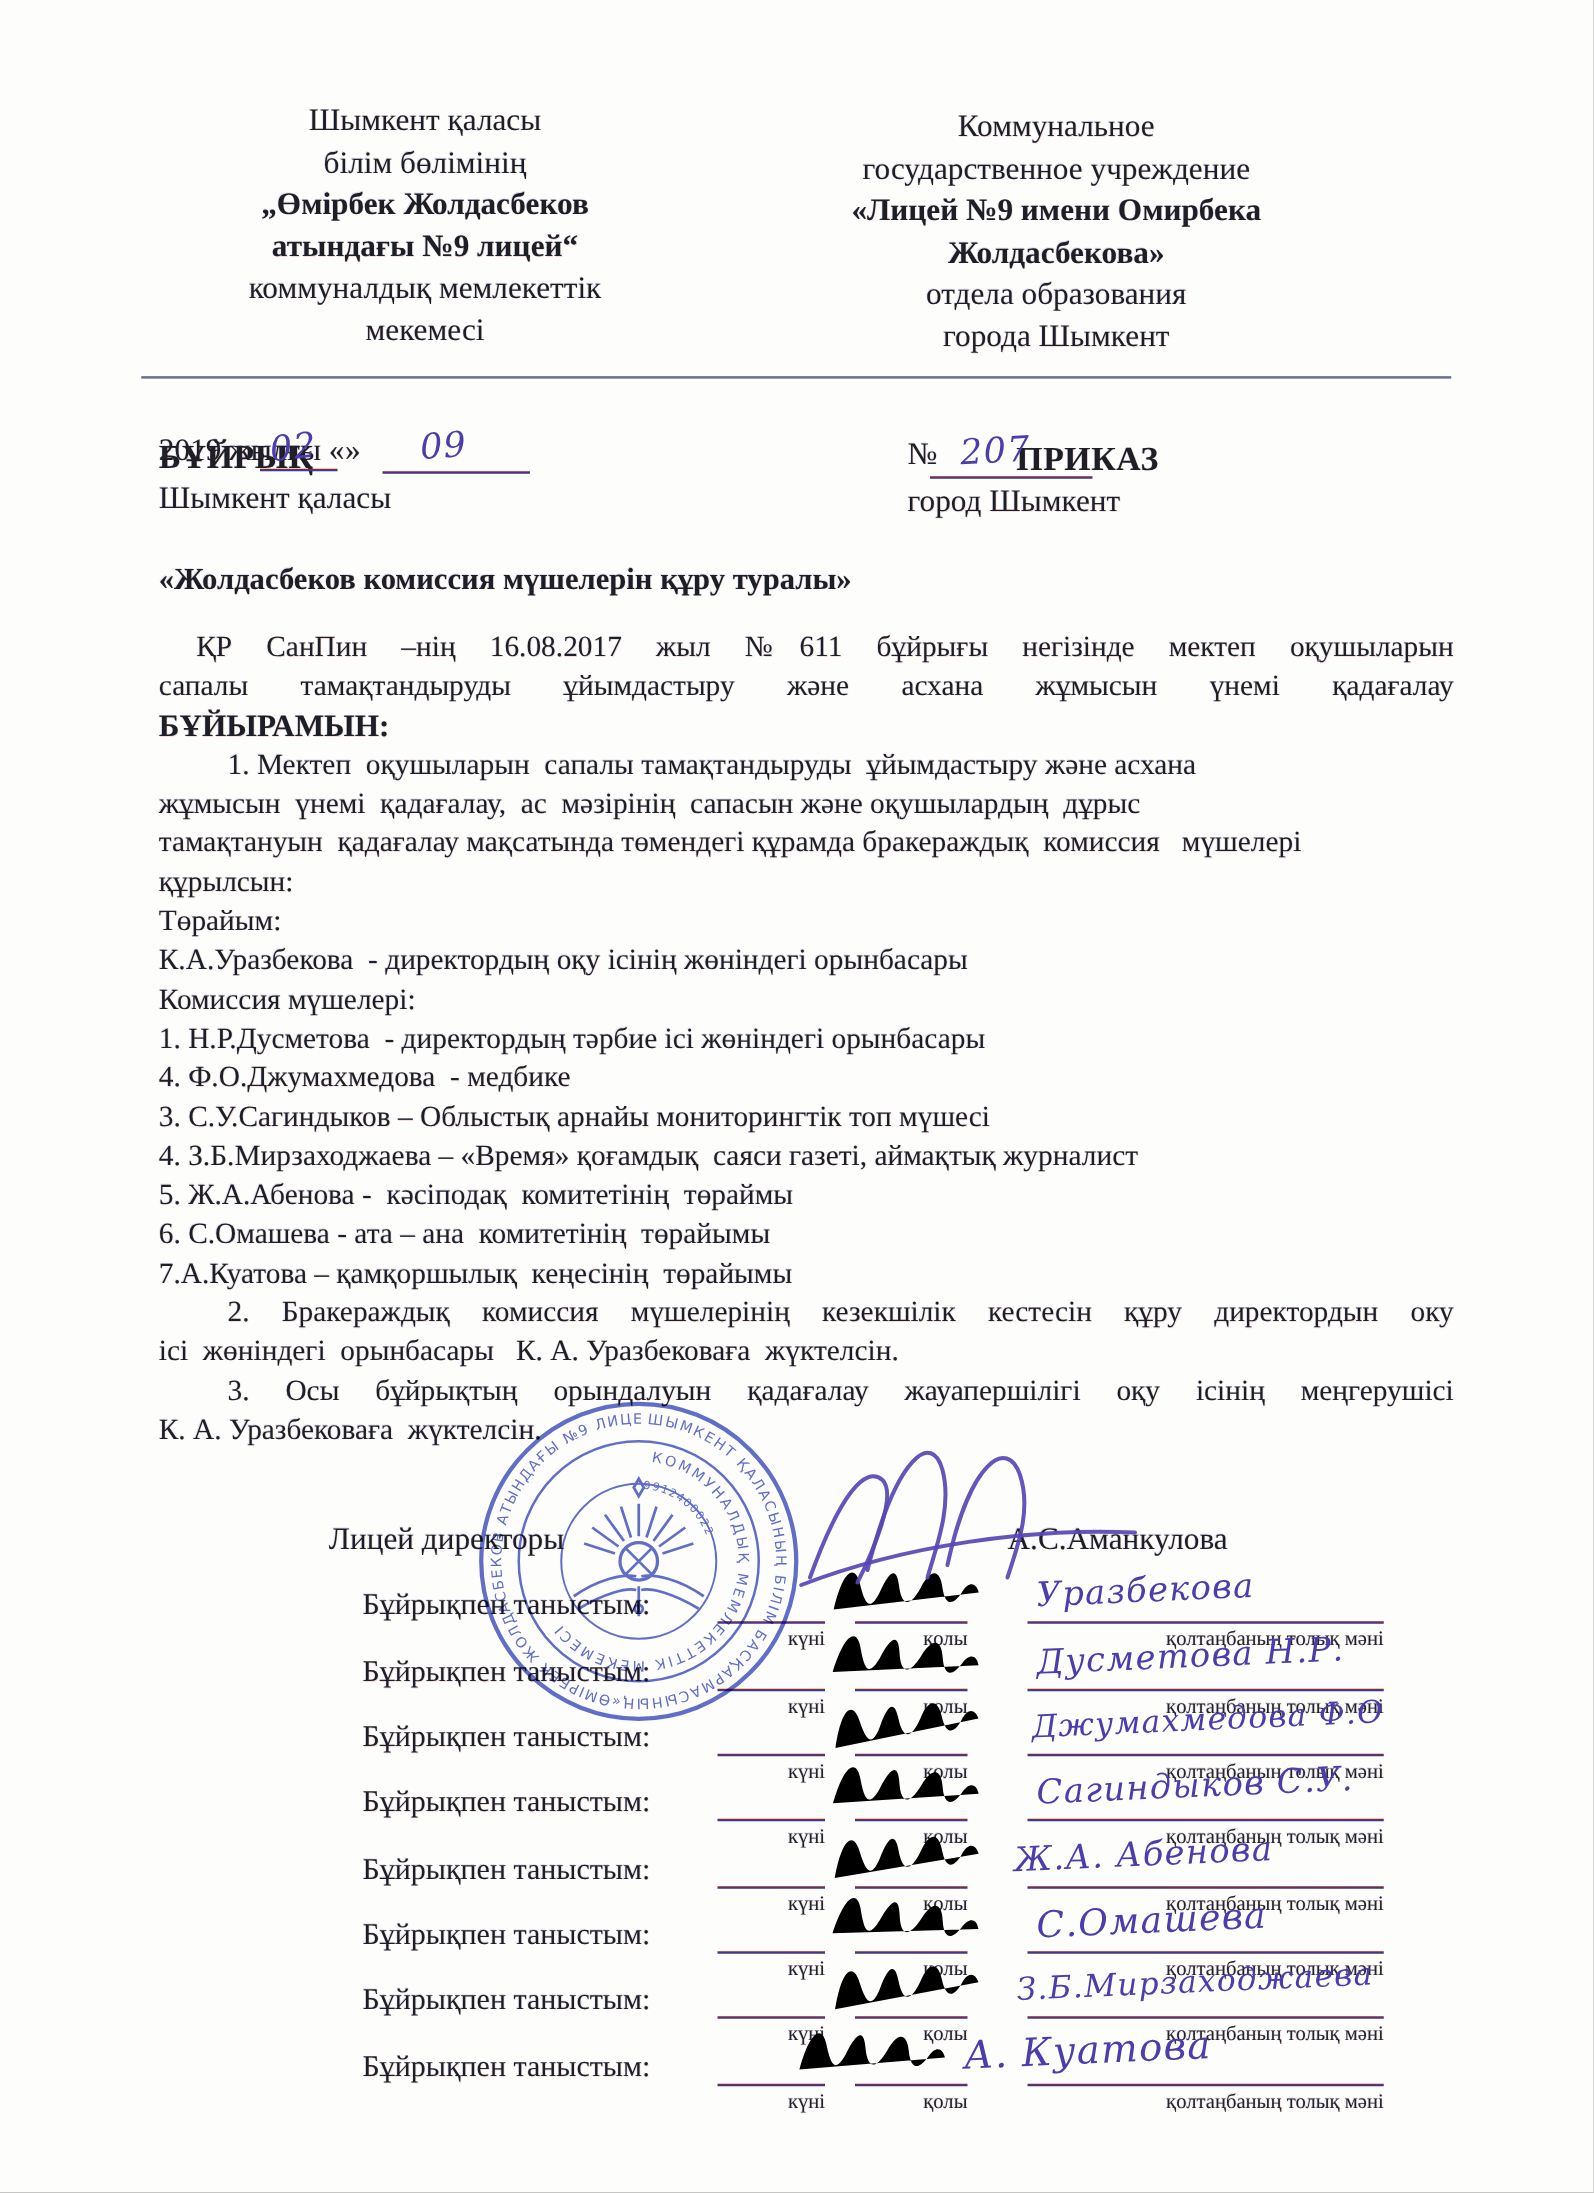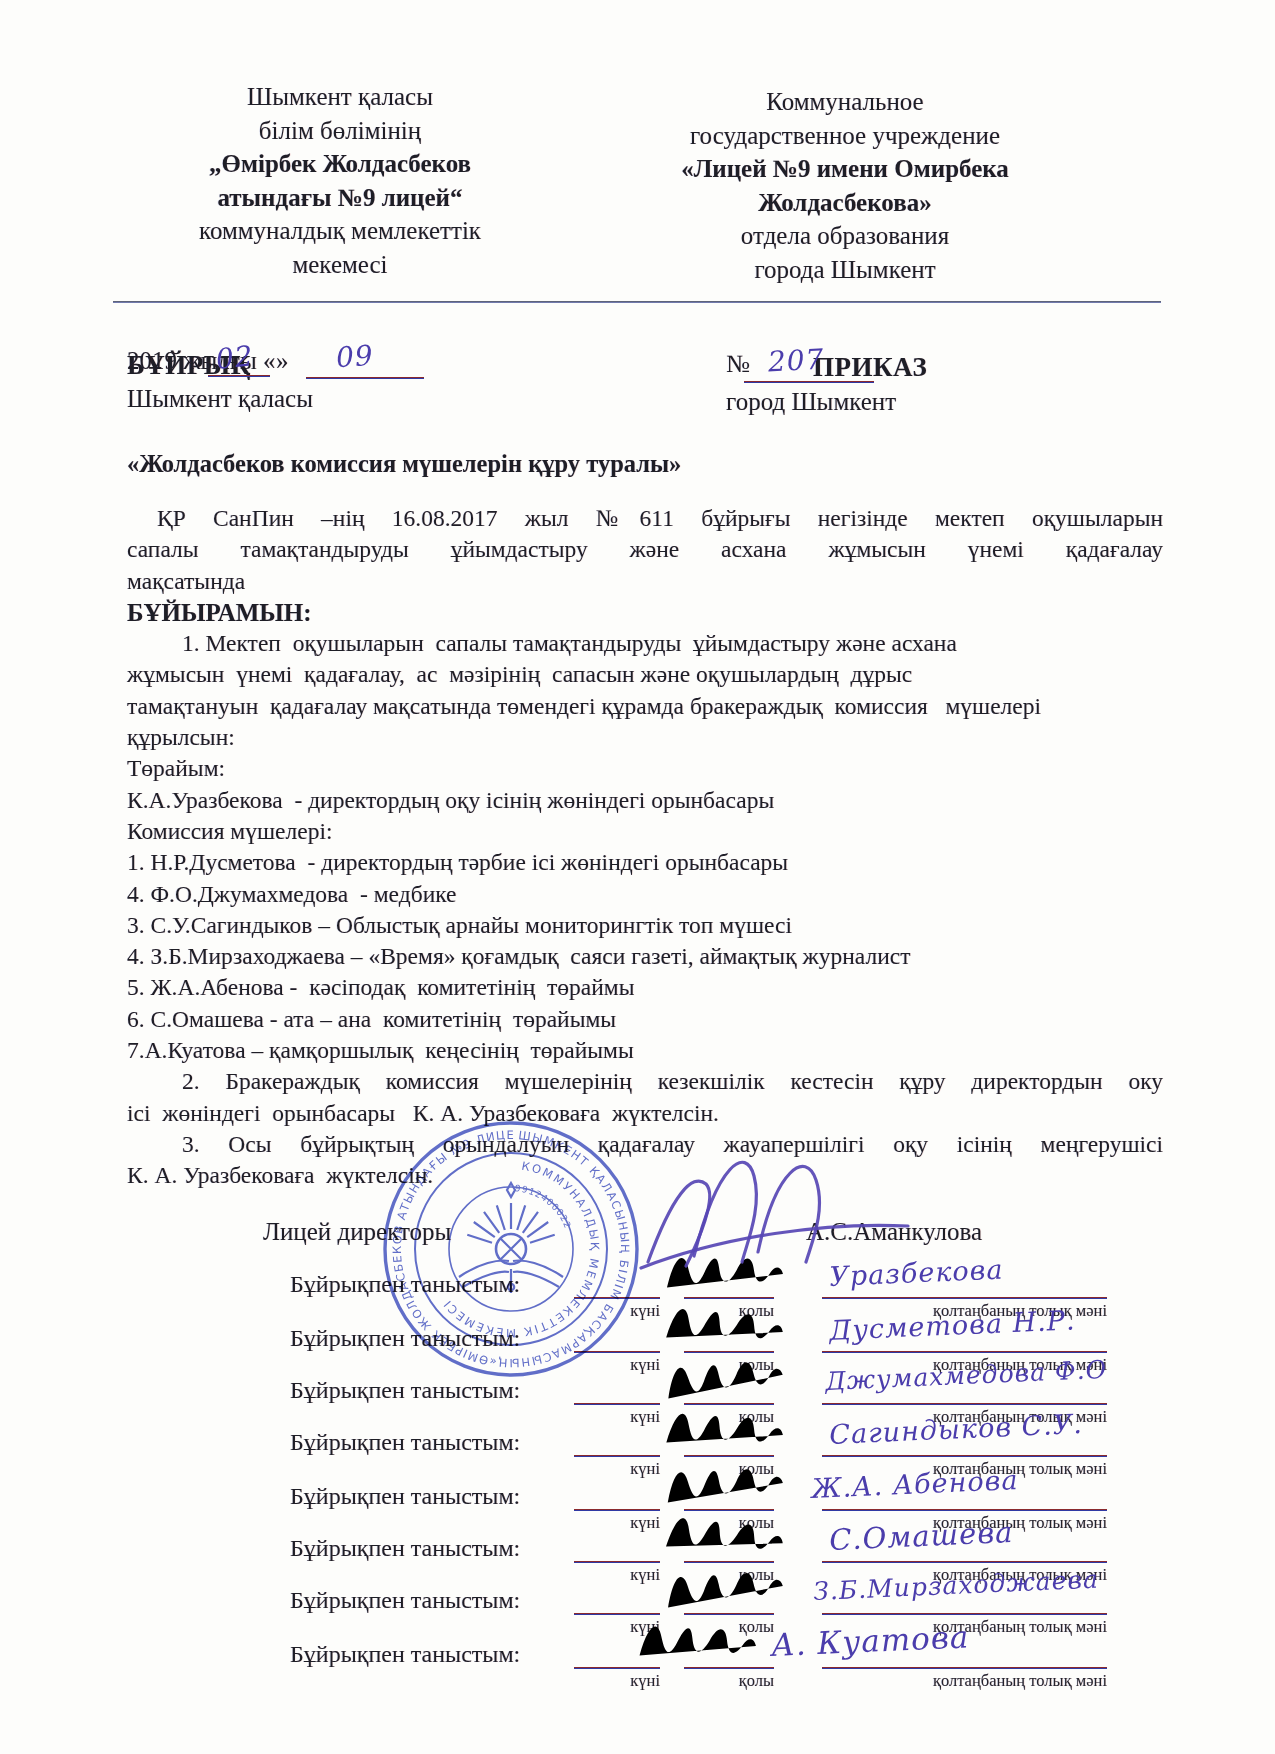--- a/index.html
+++ b/index.html
@@ -80,21 +80,20 @@
   <div class="abs ordline" style="left:726px;top:350px;">№</div>
   <div class="hw" style="left:768px;top:344px;font-size:28px;transform:rotate(-3deg);">207</div>
   <div class="sline" style="left:744px;top:381px;width:130px;"></div>
   <div class="abs ordline" style="left:726px;top:388px;text-align:right;">город Шымкент</div>
 
   <div class="abs subject" style="left:127px;top:450px;">«Жолдасбеков  комиссия мүшелерін құру туралы»</div>
 
   <div class="bodyblock">
     <div class="bl j ind30">ҚР  СанПин  –нің  16.08.2017  жыл  №611   бұйрығы  негізінде  мектеп  оқушыларын</div>
     <div class="bl j">сапалы  тамақтандыруды    ұйымдастыру  және  асхана  жұмысын    үнемі    қадағалау</div>
-    <div class="bl">мақсатында</div>
     <div class="bl b">БҰЙЫРАМЫН:</div>
     <div class="bl ind55">1. Мектеп  оқушыларын  сапалы тамақтандыруды  ұйымдастыру және асхана</div>
     <div class="bl">жұмысын  үнемі  қадағалау,  ас  мәзірінің  сапасын және оқушылардың  дұрыс</div>
     <div class="bl">тамақтануын  қадағалау мақсатында төмендегі құрамда бракераждық  комиссия   мүшелері</div>
     <div class="bl">құрылсын:</div>
     <div class="bl">Төрайым:</div>
     <div class="bl">К.А.Уразбекова  - директордың оқу ісінің жөніндегі орынбасары</div>
     <div class="bl">Комиссия мүшелері:</div>
     <div class="bl">1. Н.Р.Дусметова  - директордың тәрбие ісі жөніндегі орынбасары</div>
     <div class="bl">4. Ф.О.Джумахмедова  - медбике</div>

